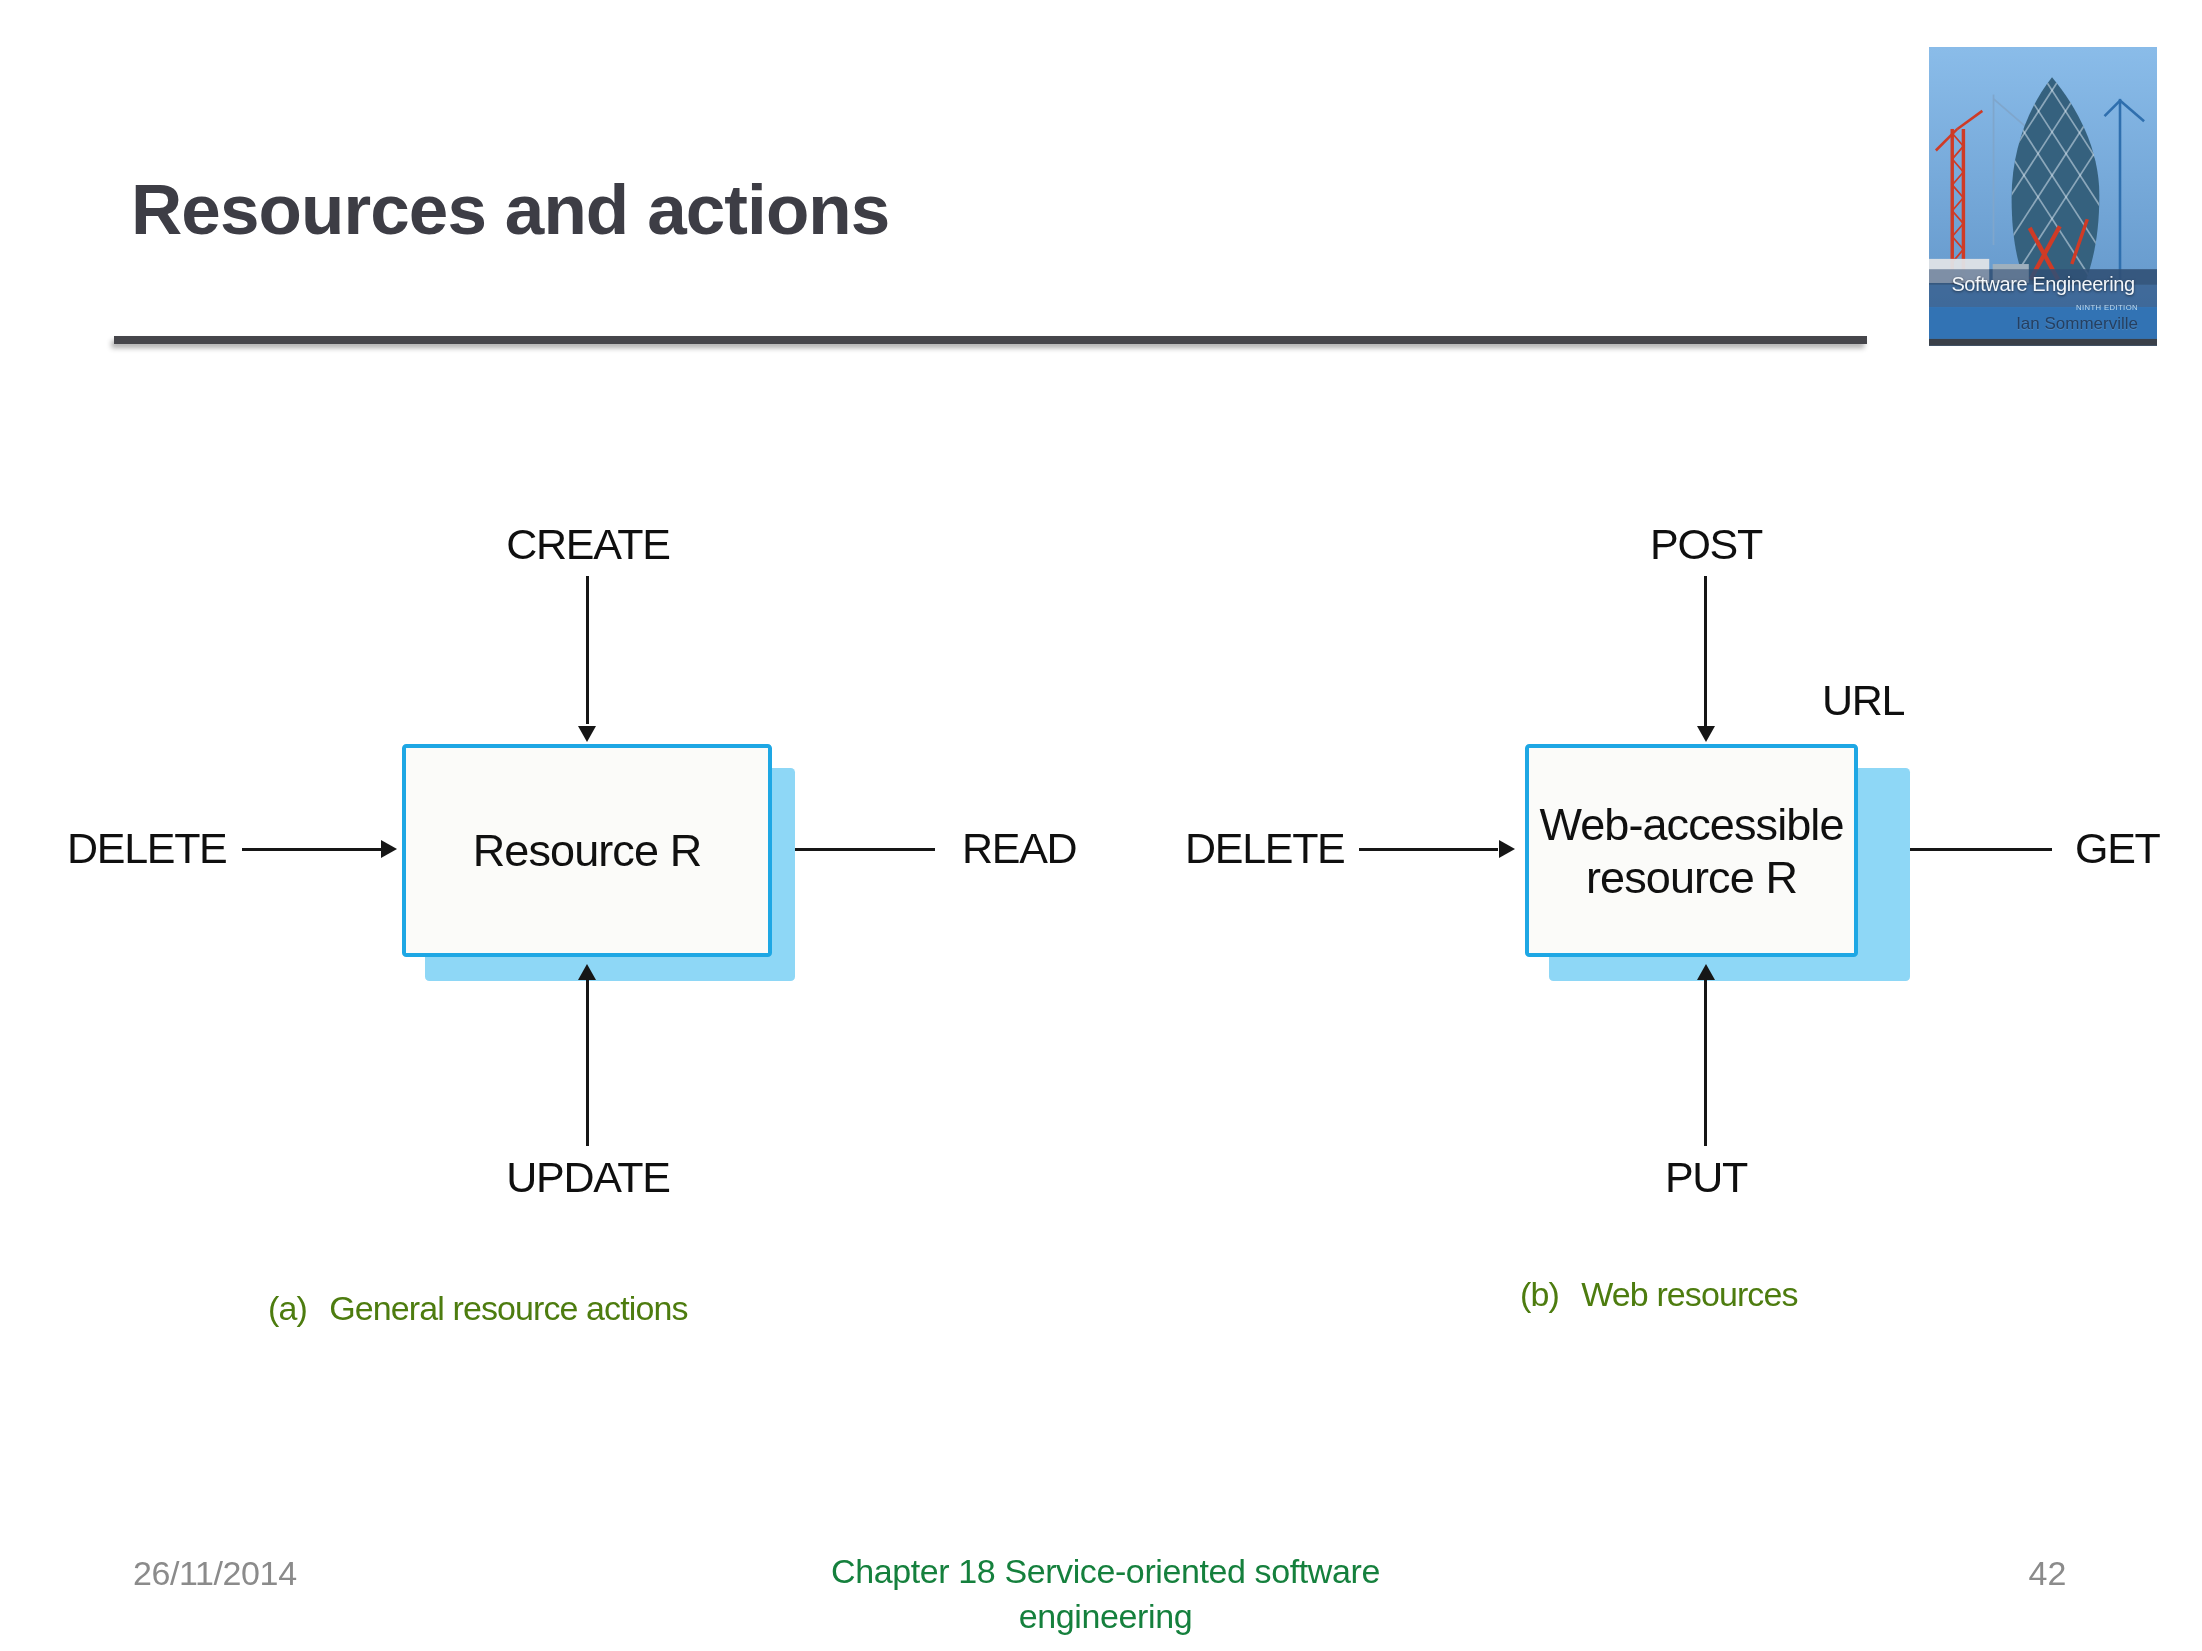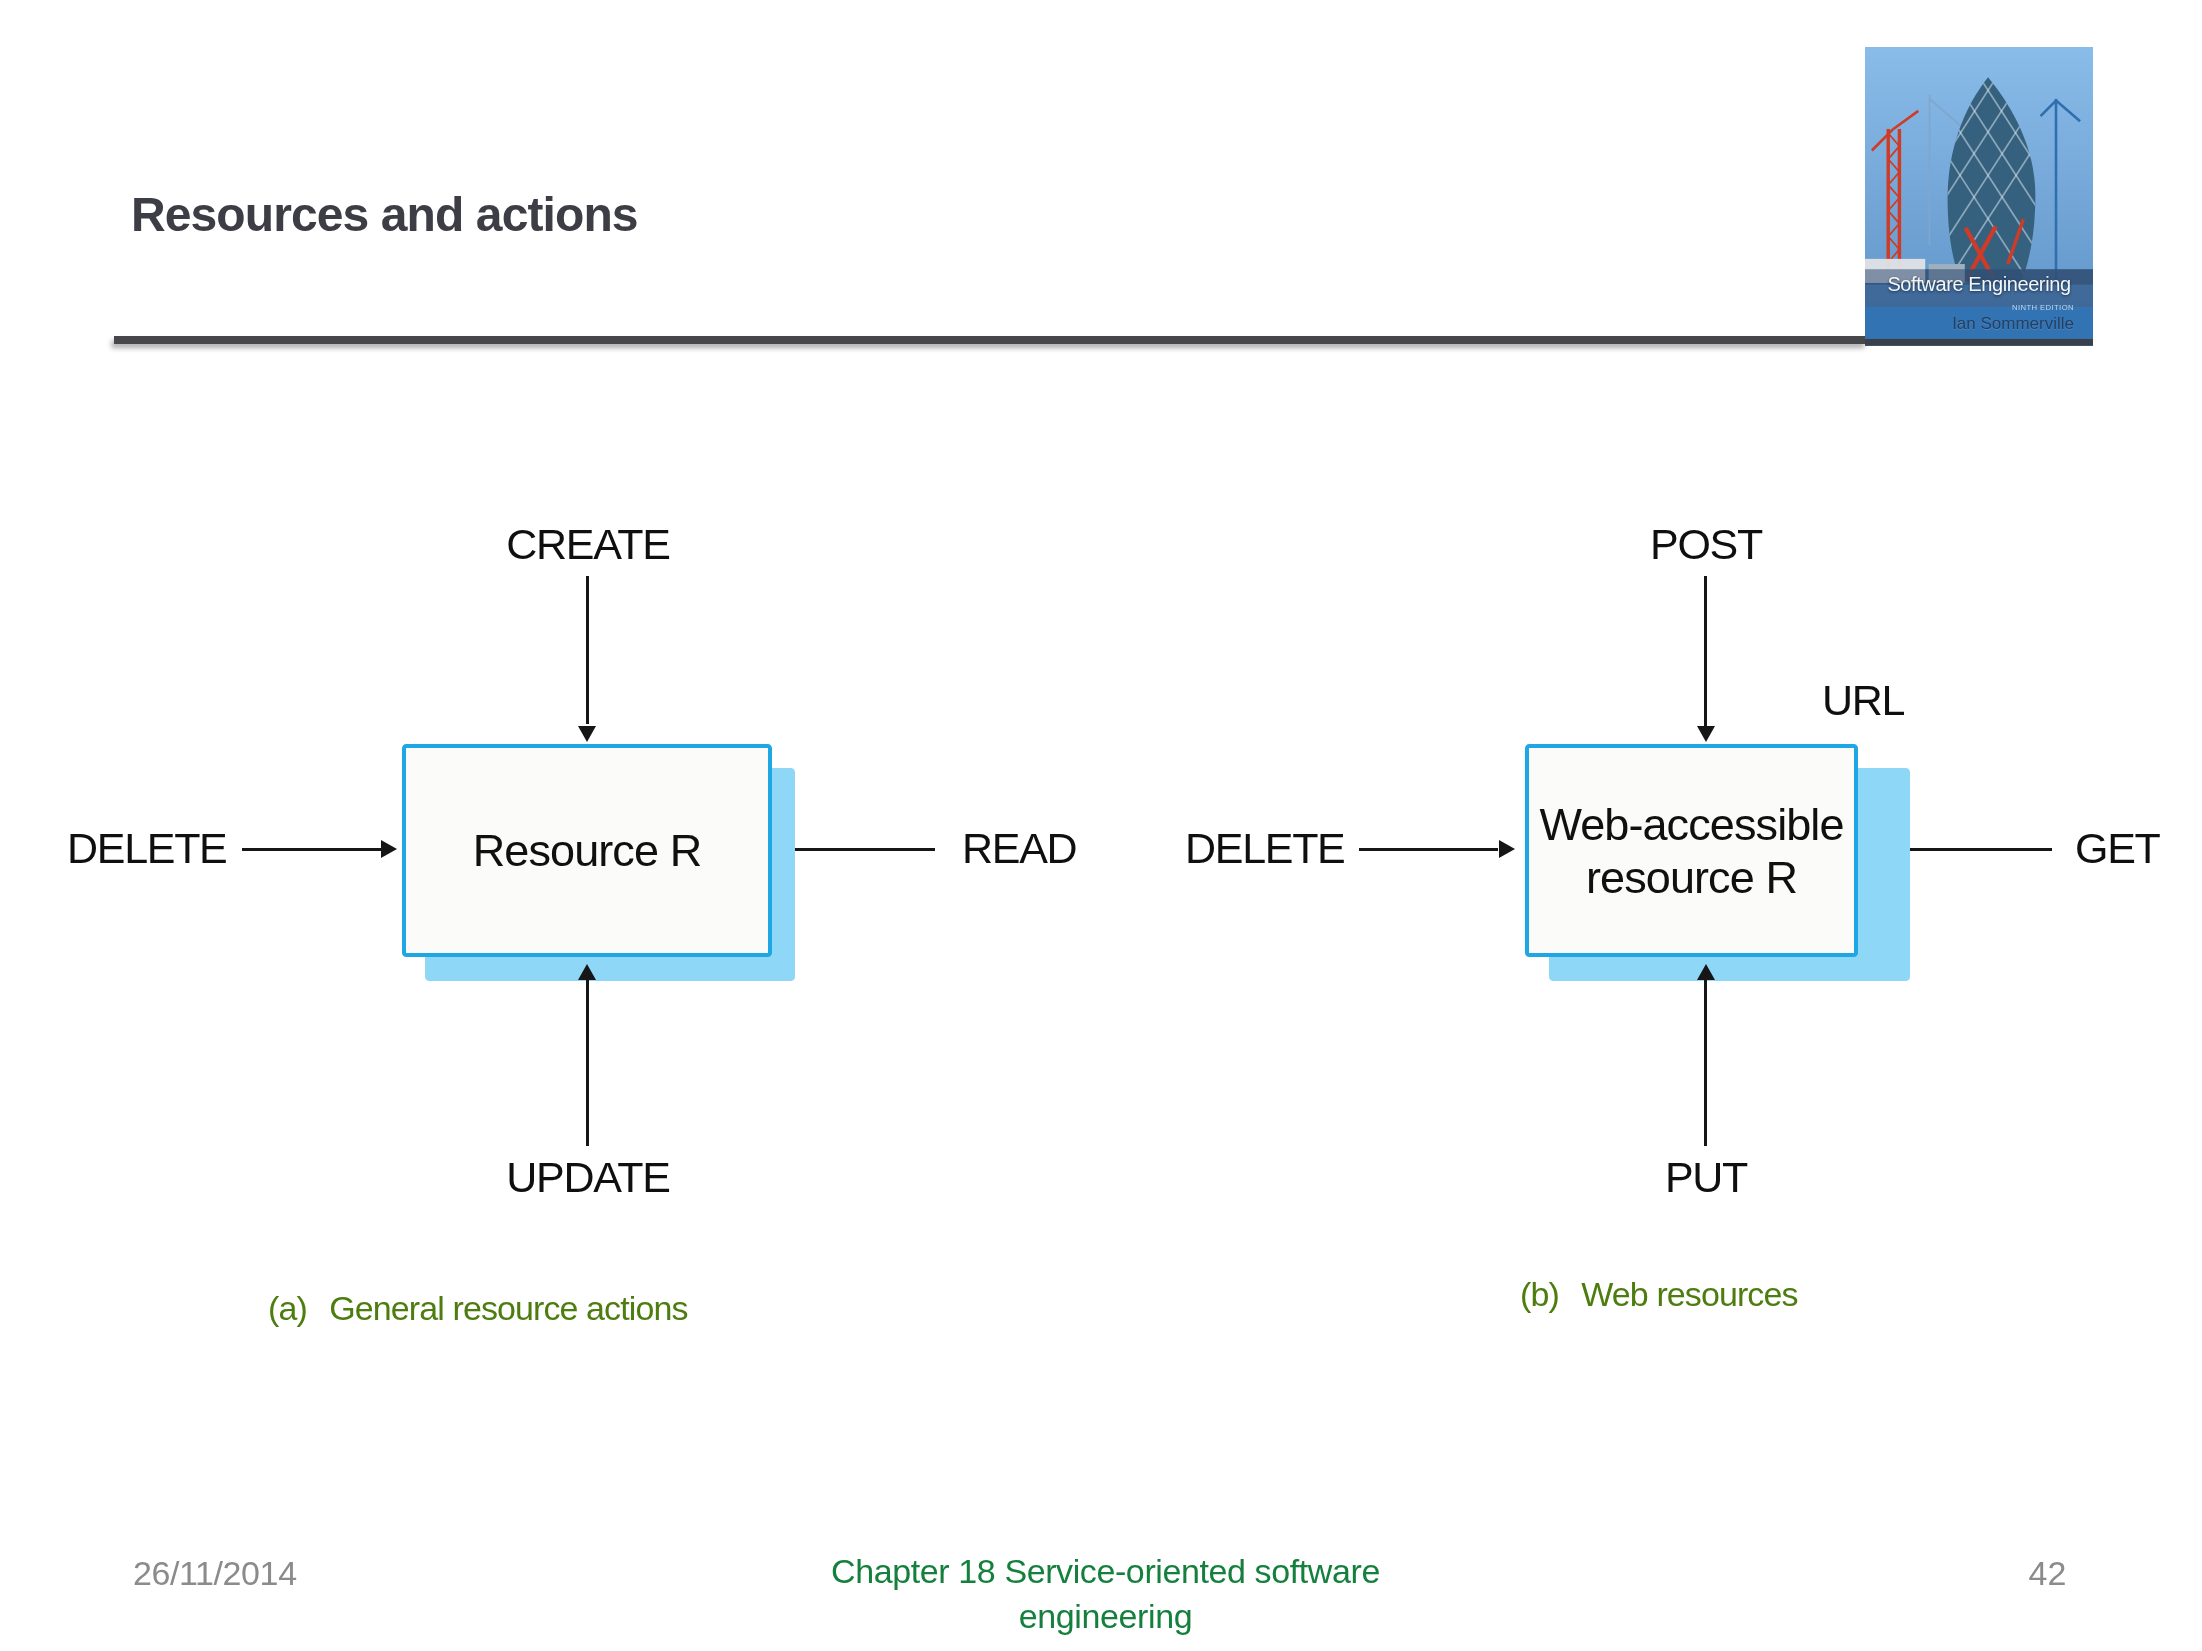--- a/index.html
+++ b/index.html
@@ -3,29 +3,29 @@
 <meta charset="utf-8">
 <style>
   html,body{margin:0;padding:0;background:#ffffff;}
   .slide{
     position:relative;width:2203px;height:1652px;background:#ffffff;overflow:hidden;
     font-family:"Liberation Sans","DejaVu Sans",sans-serif;color:#111;
   }
   
   .slide-title{
     position:absolute;left:131px;top:169px;
-    font-size:48px;font-weight:700;letter-spacing:-0.9px;color:#3d3d45;white-space:nowrap;margin-top:18px;
+    font-size:71px;font-weight:700;letter-spacing:-0.9px;color:#3d3d45;white-space:nowrap;
   }
   .title-divider{
     position:absolute;left:114px;top:336px;width:1753px;height:7.7px;background:#46464b;
     box-shadow:-2.6px 4.3px 5.2px rgba(0,0,0,0.30);
   }
   
   .book-cover{
-    position:absolute;left:1865px;top:47px;width:228px;height:299px;overflow:hidden;
+    position:absolute;left:1929px;top:47px;width:228px;height:299px;overflow:hidden;
     background:linear-gradient(#87b9e7,#5f93c7);
   }
   .book-cover svg{position:absolute;left:0;top:0;}
   .cover-title{
     position:absolute;left:22.4px;top:226px;font-size:20px;letter-spacing:-0.4px;color:#f2f6fa;
     text-shadow:0 0.9px 2.6px rgba(0,0,0,0.55);white-space:nowrap;
   }
   .cover-edition{
     position:absolute;right:19px;top:256px;font-size:7.7px;letter-spacing:0.4px;color:#bcd8ee;white-space:nowrap;
   }

